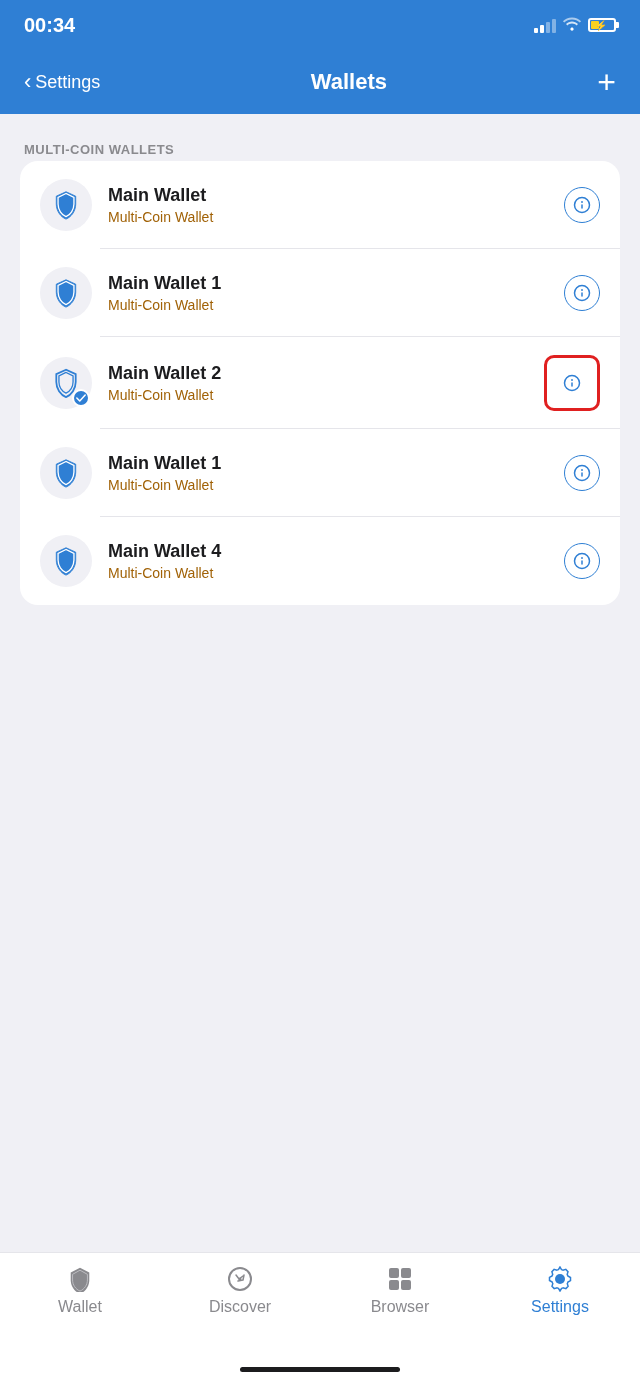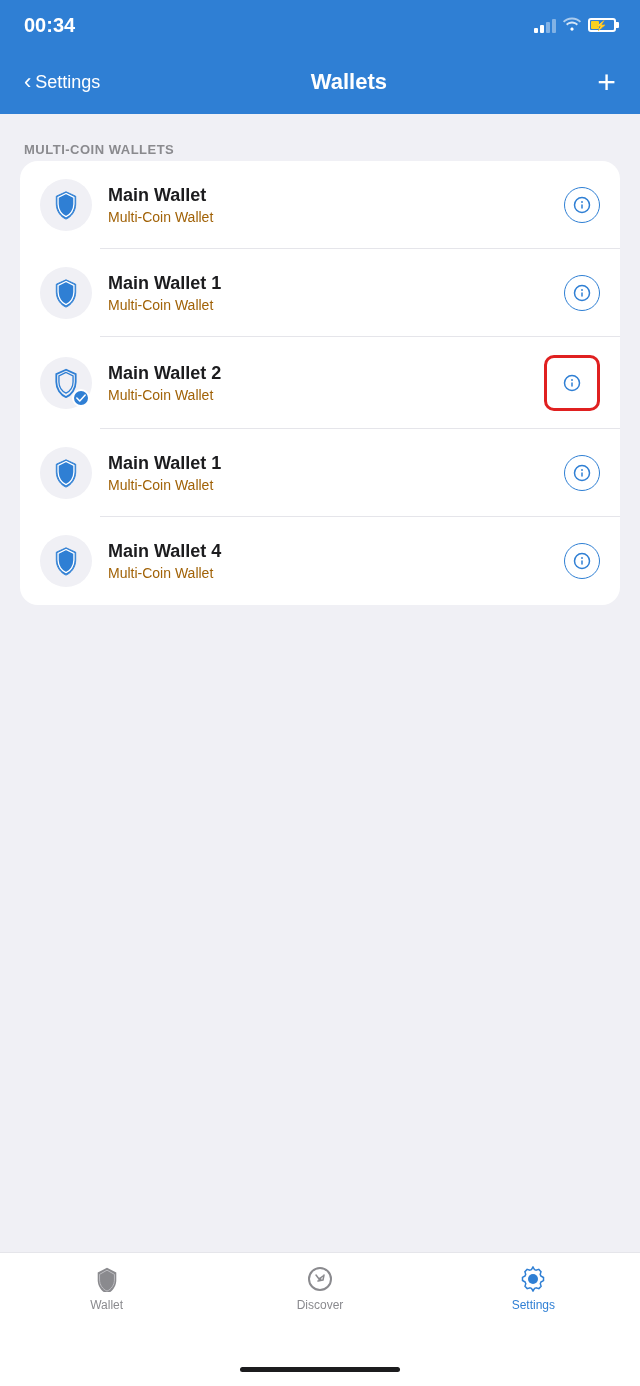--- a/index.html
+++ b/index.html
@@ -253,21 +253,21 @@
       cursor: pointer;
     }
     .tab-icon {
       width: 28px;
       height: 28px;
       display: flex;
       align-items: center;
       justify-content: center;
     }
     .tab-label {
-      font-size: 12px;
+      font-size: 16px;
       color: #8a8a8e;
     }
     .tab-label.active {
       color: #2f7fd4;
     }
     .tab-icon svg {
       width: 26px;
       height: 26px;
     }
 
@@ -454,20 +454,31 @@
       <svg viewBox="0 0 26 26" fill="none">
         <circle cx="13" cy="13" r="11" stroke="#8a8a8e" stroke-width="2"></circle>
         <circle cx="13" cy="13" r="1.5" fill="#8a8a8e"></circle>
         <path d="M9 9l3 4 4-3" stroke="#8a8a8e" stroke-width="1.5" stroke-linecap="round"></path>
         <path d="M17 9l-1 5-5 1" stroke="#8a8a8e" stroke-width="1.5" stroke-linecap="round" stroke-linejoin="round"></path>
       </svg>
     </div>
     <span class="tab-label">Discover</span>
   </div>
 
+  <div class="tab-item">
+    <div class="tab-icon">
+      <svg viewBox="0 0 26 26" fill="none">
+        <rect x="2" y="2" width="10" height="10" rx="2" fill="#8a8a8e"></rect>
+        <rect x="14" y="2" width="10" height="10" rx="2" fill="#8a8a8e"></rect>
+        <rect x="2" y="14" width="10" height="10" rx="2" fill="#8a8a8e"></rect>
+        <rect x="14" y="14" width="10" height="10" rx="2" fill="#8a8a8e"></rect>
+      </svg>
+    </div>
+    <span class="tab-label">Browser</span>
+  </div>
 
   <div class="tab-item">
     <div class="tab-icon">
       <svg viewBox="0 0 26 26" fill="none">
         <path d="M13 8a5 5 0 1 0 0 10A5 5 0 0 0 13 8z" fill="#2f7fd4"></path>
         <path d="M13 1l1.5 2.6a9 9 0 0 1 1.5.6l2.8-.8 2.2 2.2-.8 2.8a9 9 0 0 1 .6 1.5L23.5 11.5v3.1l-2.6 1.5a9 9 0 0 1-.6 1.5l.8 2.8-2.2 2.2-2.8-.8a9 9 0 0 1-1.5.6L13 25l-1.5-2.6a9 9 0 0 1-1.5-.6l-2.8.8-2.2-2.2.8-2.8a9 9 0 0 1-.6-1.5L2.5 14.5v-3.1l2.6-1.5a9 9 0 0 1 .6-1.5L4.9 5.6l2.2-2.2 2.8.8a9 9 0 0 1 1.5-.6L13 1z" stroke="#2f7fd4" stroke-width="1.5" fill="none"></path>
       </svg>
     </div>
     <span class="tab-label active">Settings</span>
   </div>

